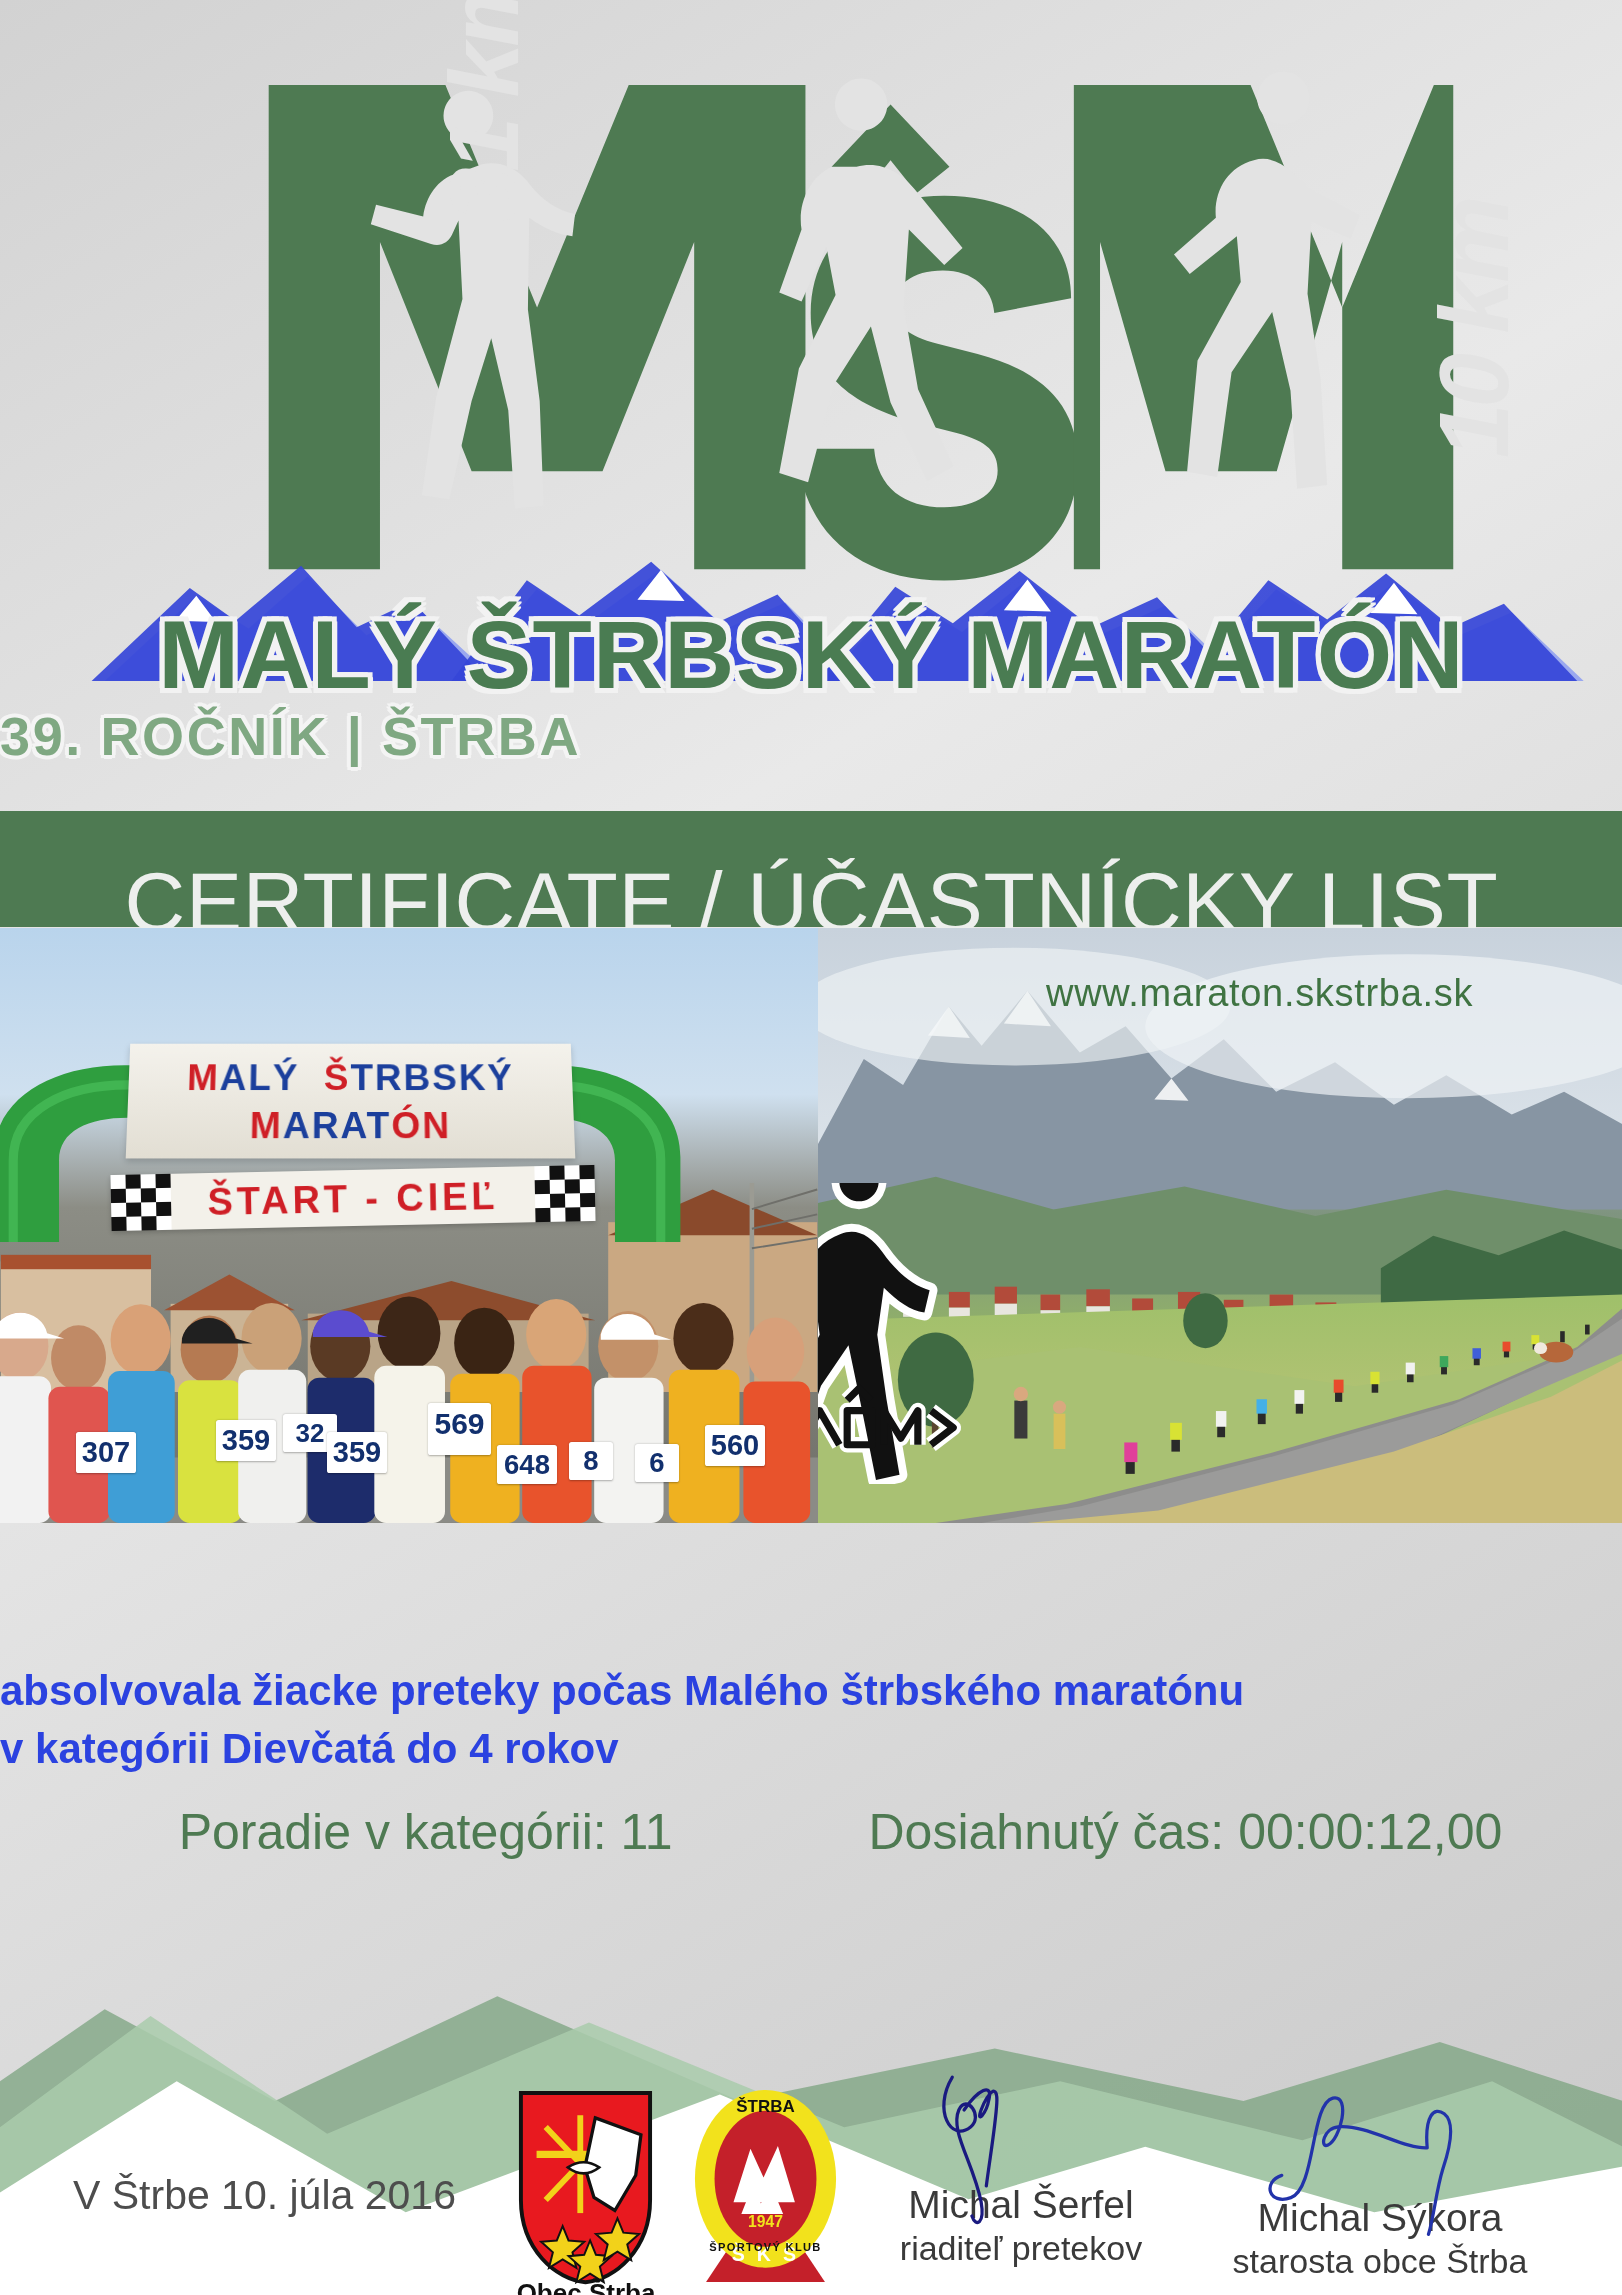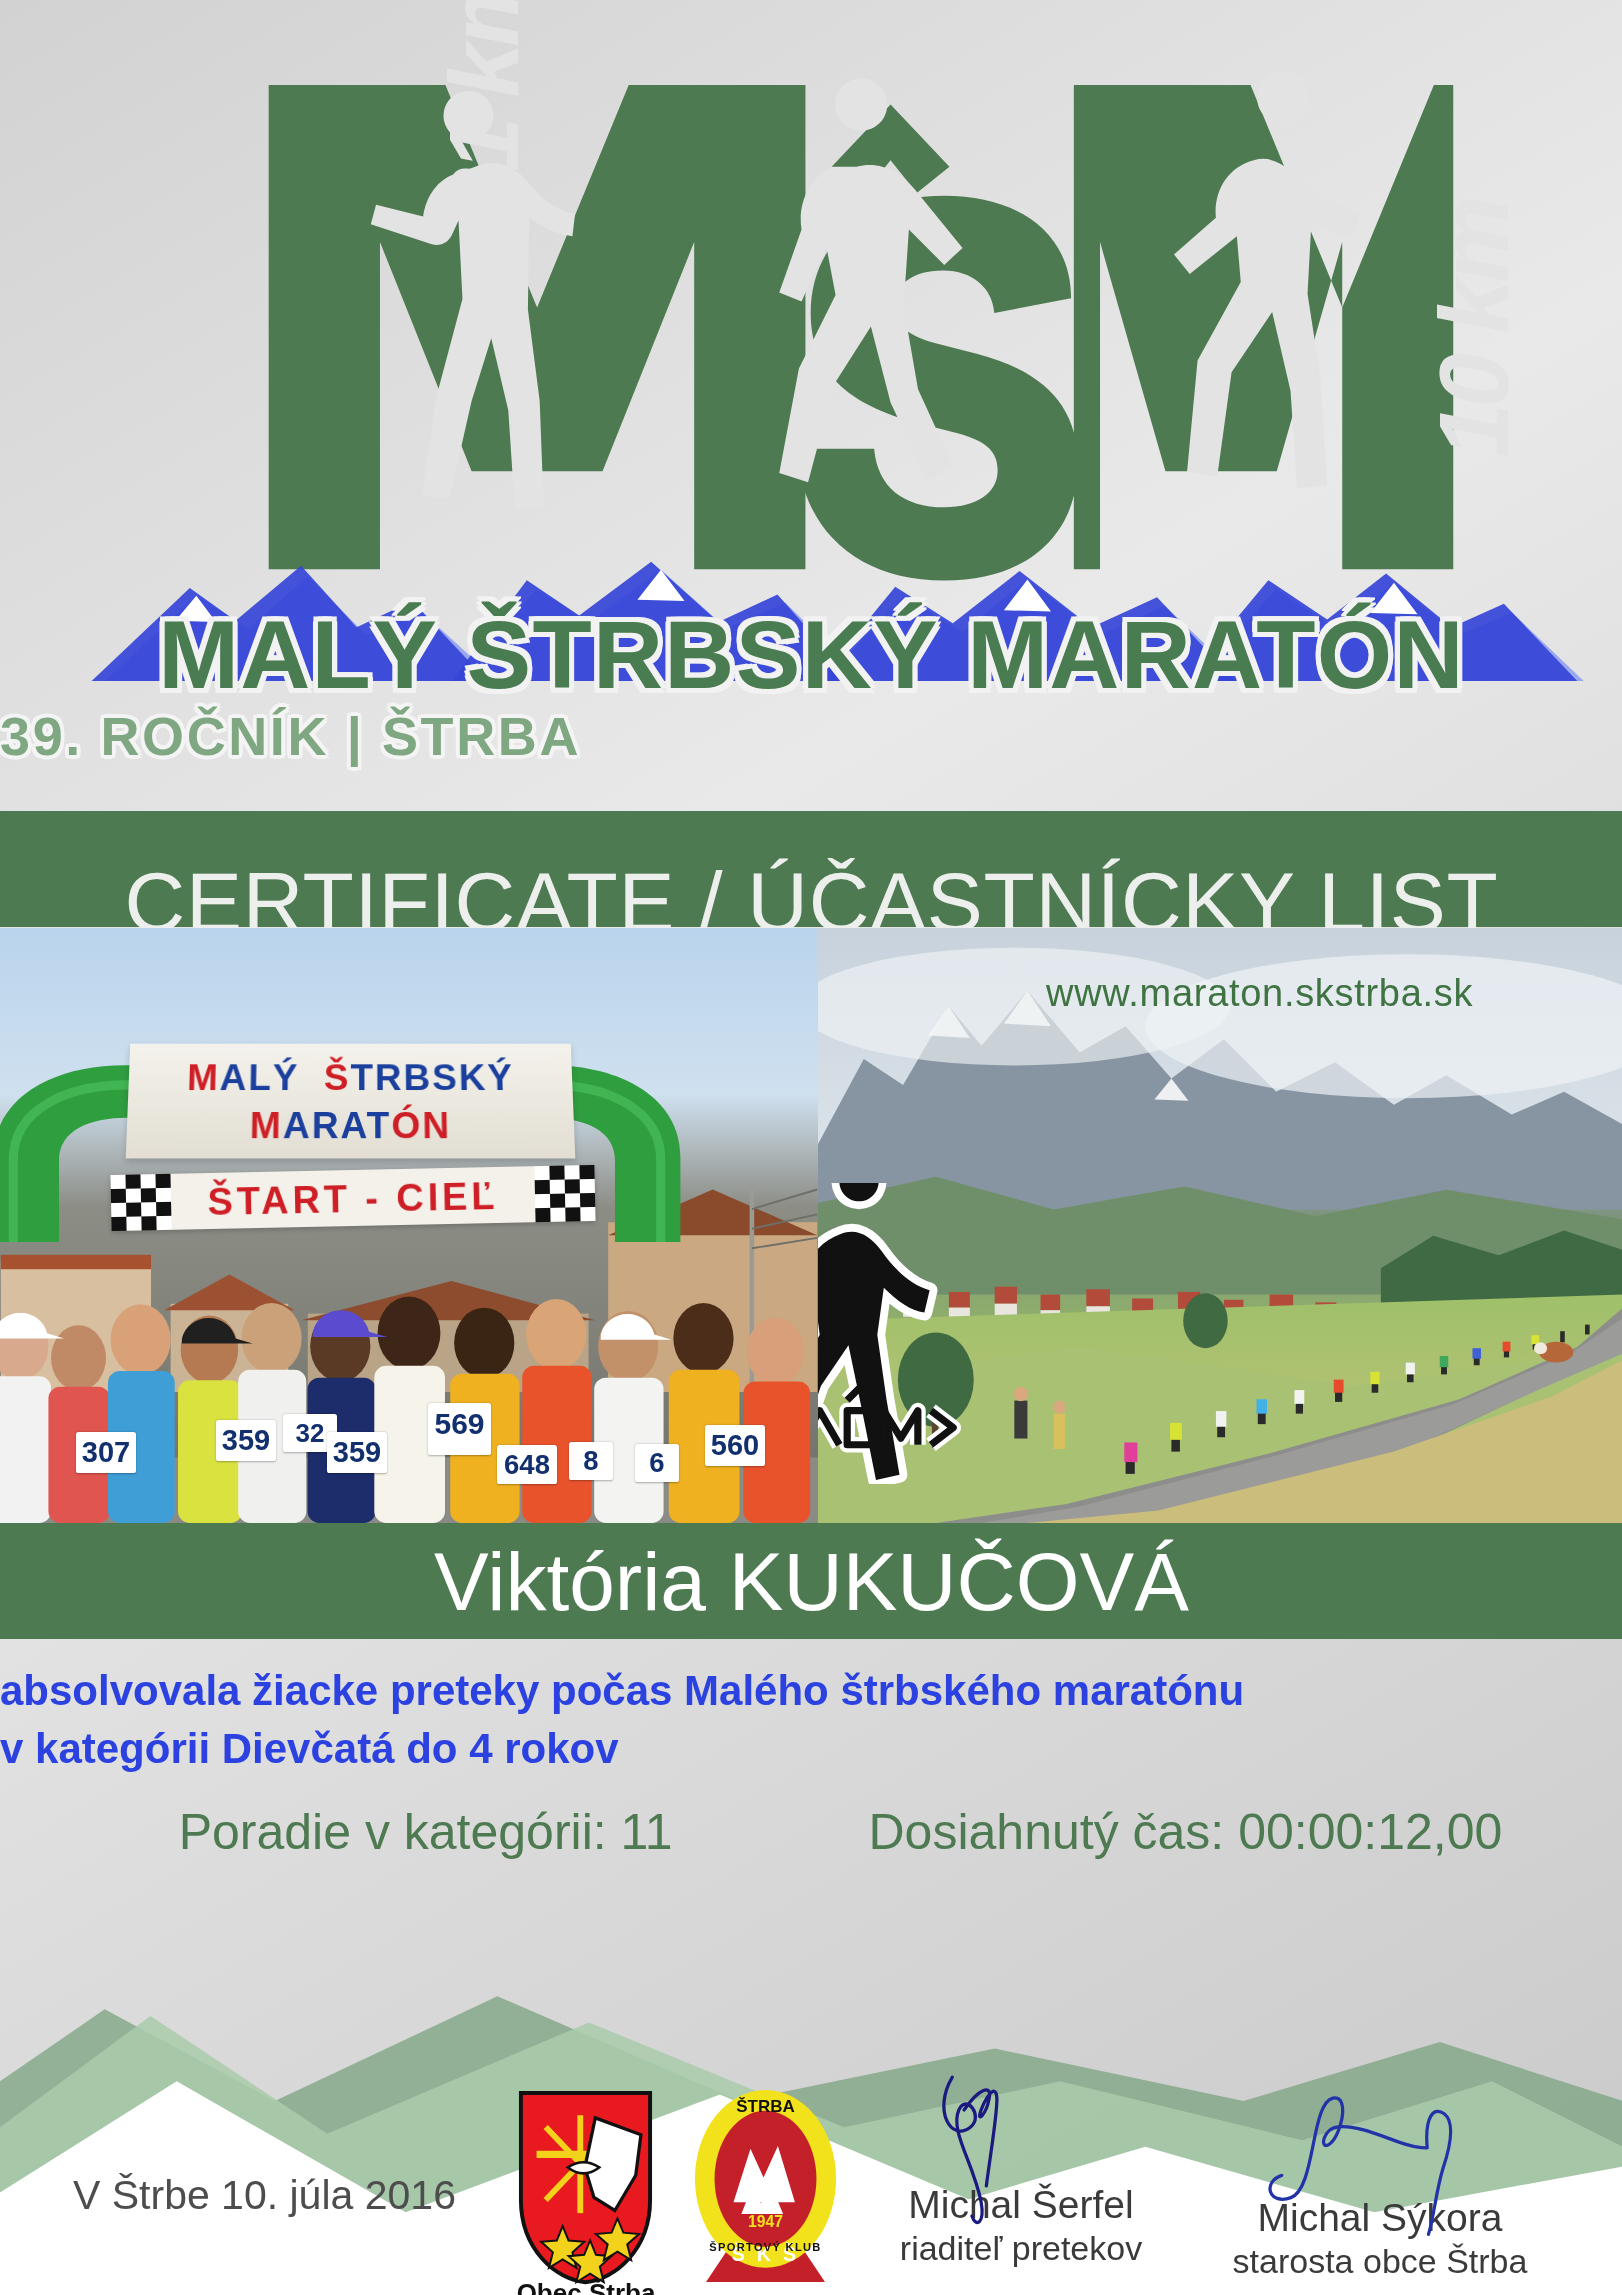--- a/index.html
+++ b/index.html
@@ -380,23 +380,20 @@
           <path d="M18 400 L48 348 L78 400 L108 348 L138 400"></path>
           <path d="M150 348 L188 348 L188 400 L150 400 Z"></path>
           <path d="M150 332 l18 -18 l18 18"></path>
           <path d="M206 400 L206 348 L232 390 L258 348 L258 400"></path>
           <path d="M278 348 L312 374 L278 400"></path>
         </g>
       </svg>
     </div>
   </div>
 
-  <div class="name-band">
-    <div class="name-text">Viktória KUKUČOVÁ</div>
-  </div>
 
   <div class="desc">
     <div>absolvovala žiacke preteky počas Malého štrbského maratónu</div>
     <div>v kategórii Dievčatá do 4 rokov</div>
   </div>
 
   <div class="results">
     <div>
       <span>Poradie v kategórii:</span>
       <span>11</span>

